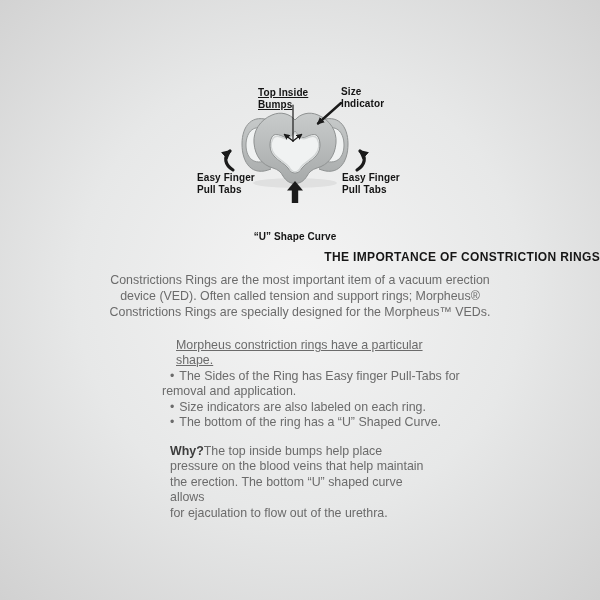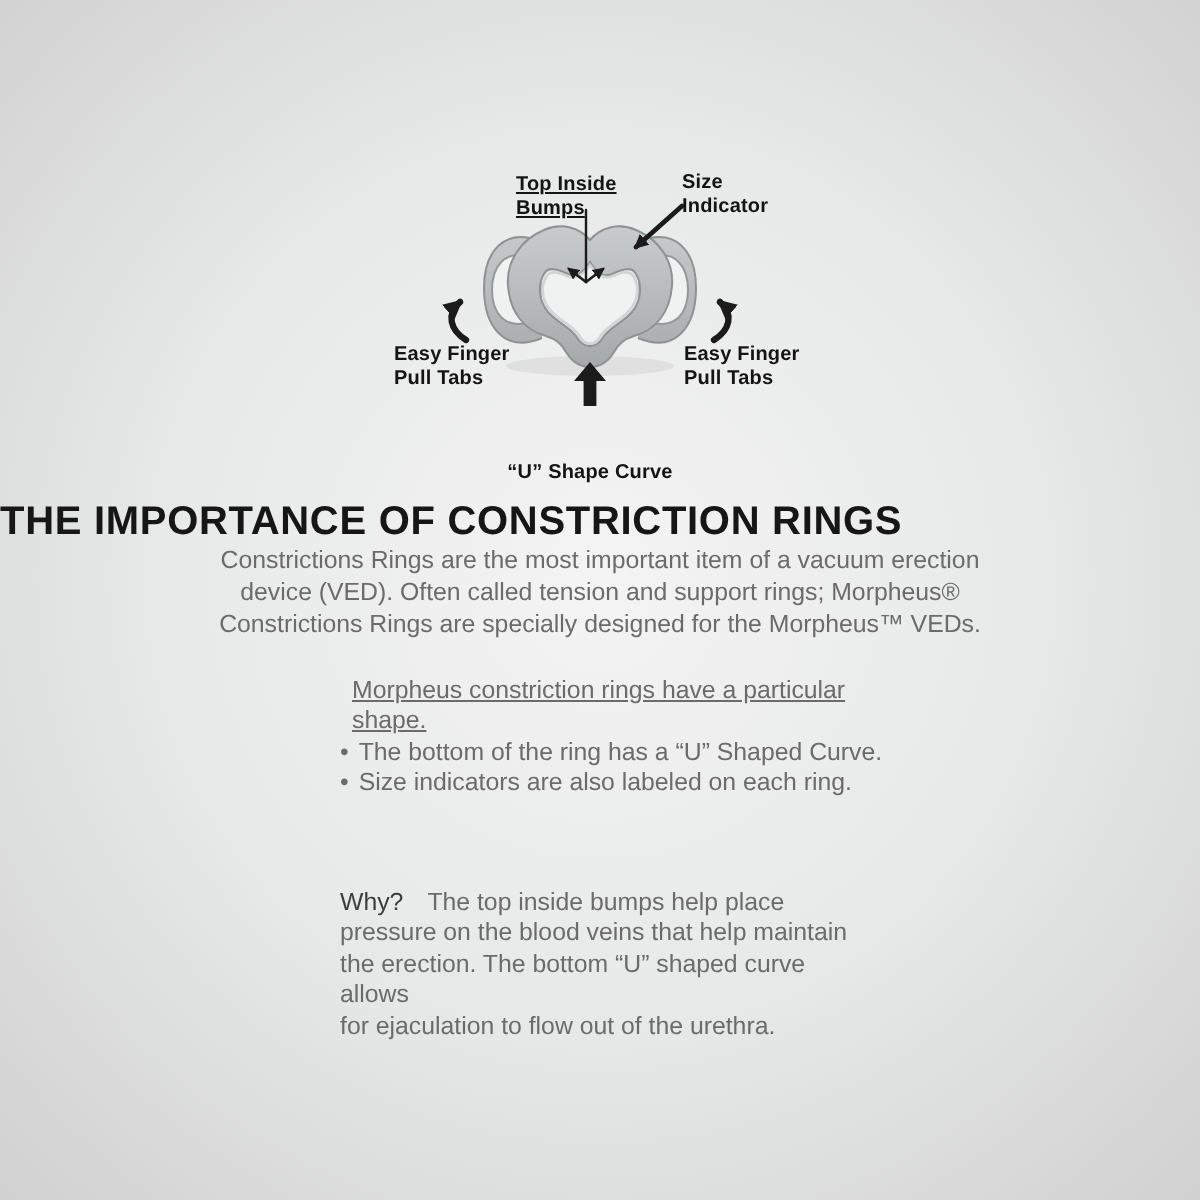--- a/index.html
+++ b/index.html
@@ -11,40 +11,40 @@
   .pre { white-space:pre-line; }
   
   .dlabel {
     position:absolute; font-size:10px; line-height:11.5px; font-weight:bold;
     color:#141414; white-space:pre-line; letter-spacing:0.1px;
   }
   .dlabel.center { text-align:center; }
   #diagram-svg { position:absolute; left:180px; top:80px; }
   
   .heading {
-    position:absolute; top:250px; left:0; width:600px; text-align:left;
-    font-size:20px; font-weight:bold; color:#161616; letter-spacing:0.35px;
+    position:absolute; top:250px; left:0; width:600px; text-align:right;
+    font-size:12px; font-weight:bold; color:#161616; letter-spacing:0.35px;
   }
   .intro {
     position:absolute; top:272px; left:0; width:600px; text-align:center;
     font-size:12.4px; line-height:16.2px; color:#6b6b6b;
   }
   .shape-block {
     position:absolute; left:162px; top:338px; width:298px;
     font-size:12.4px; line-height:15.4px; color:#6b6b6b;
   }
   .shape-lead { margin-left:14px;text-decoration:underline; }
   .bullet-list { list-style:none; margin:0; padding:0; }
   .bullet-list li { text-indent:8px; }
   .blt { margin-right:5px; }
   .why-block {
     position:absolute; left:170px; top:444px; width:266px;
     font-size:12.4px; line-height:15.4px; color:#6b6b6b;
   }
-  .why-label { font-weight:normal; color:#3d3d3d; margin-right:12px; }
+  .why-label { font-weight:bold; color:#3d3d3d; margin-right:0; }
 </style>
 </head>
 <body>
 
 <div id="page">
 
   <svg id="diagram-svg" width="240" height="140" viewBox="180 80 240 140">
     <defs>
       <linearGradient id="g1" gradientUnits="userSpaceOnUse" x1="0" y1="112" x2="0" y2="185">
         <stop offset="0" stop-color="#c9cccc"></stop>
@@ -97,22 +97,23 @@
 
   <div class="heading">THE IMPORTANCE OF CONSTRICTION RINGS</div>
 
   <div class="intro pre">Constrictions Rings are the most important item of a vacuum erection
 device (VED). Often called tension and support rings; Morpheus®
 Constrictions Rings are specially designed for the Morpheus™ VEDs.</div>
 
   <div class="shape-block">
     <div class="shape-lead">Morpheus constriction rings have a particular shape.</div>
     <ul class="bullet-list">
+      <li><span class="blt">•</span><span>The Sides of the Ring has Easy finger Pull-Tabs for removal and application.</span></li>
+      <li><span class="blt">•</span><span>Size indicators are also labeled on each ring.</span></li>
       <li><span class="blt">•</span><span>The bottom of the ring has a “U” Shaped Curve.</span></li>
-      <li><span class="blt">•</span><span>Size indicators are also labeled on each ring.</span></li>
     </ul>
   </div>
 
   <div class="why-block">
     <span class="why-label">Why?</span><span class="pre">The top inside bumps help place
 pressure on the blood veins that help maintain
 the erection. The bottom “U” shaped curve allows
 for ejaculation to flow out of the urethra.</span>
   </div>
 

